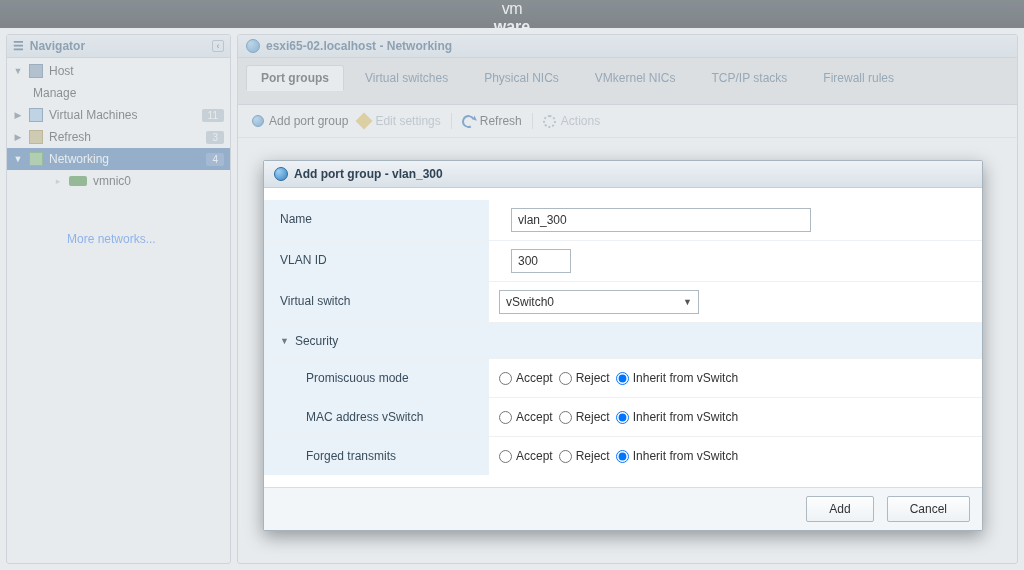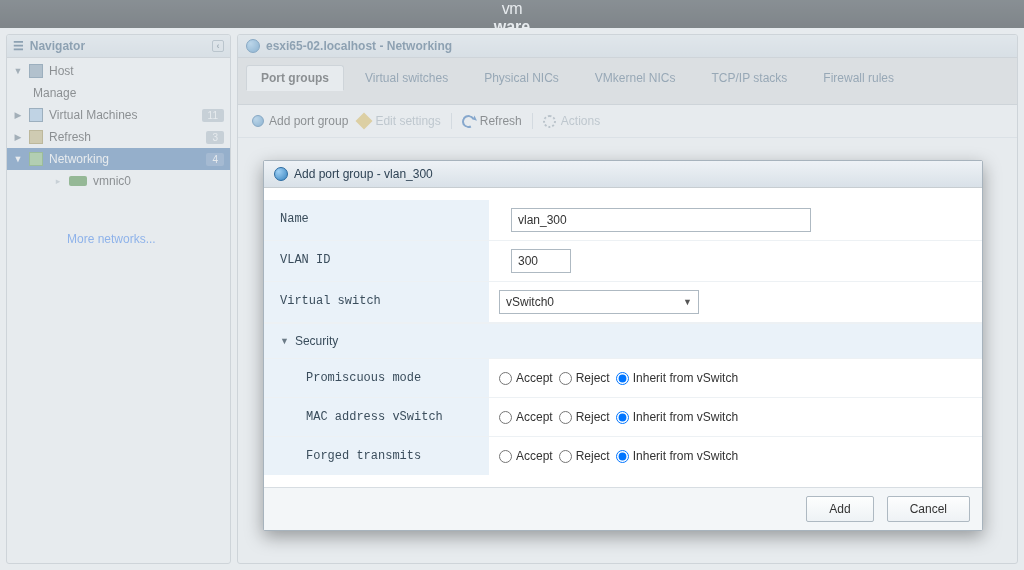--- a/index.html
+++ b/index.html
@@ -153,34 +153,33 @@
       border:1px solid #a7b3bd;
       box-shadow:0 6px 18px rgba(0,0,0,0.35);
       border-radius:2px;
       z-index:20;
     }
     .dialog-title {
       background:linear-gradient(#eef2f6,#d9e1e8);
       border-bottom:1px solid #c7cdd1;
       padding:6px 10px;
       display:flex;align-items:center;gap:6px;
-      font-weight:normal;color:#2f4355;
+      font-weight:bold;color:#2f4355;
     }
     .dialog-body{padding:12px 0;}
     .form-row{
       display:flex;
       border-bottom:1px solid #edf1f4;
     }
     .form-row:last-child{border-bottom:none;}
     .form-label{
       width:225px;
       background:#eaf2f9;
       padding:12px 16px;
       color:#3a4d5c;
-      font-family:Liberation Mono, monospace;
     }
     .form-label.sub{padding-left:42px;}
     .form-control{
       flex:1;
       padding:8px 10px;
       display:flex;align-items:center;gap:16px;
     }
     .form-control input[type=text]{
       border:1px solid #aeb9c2;
       padding:4px 6px;

